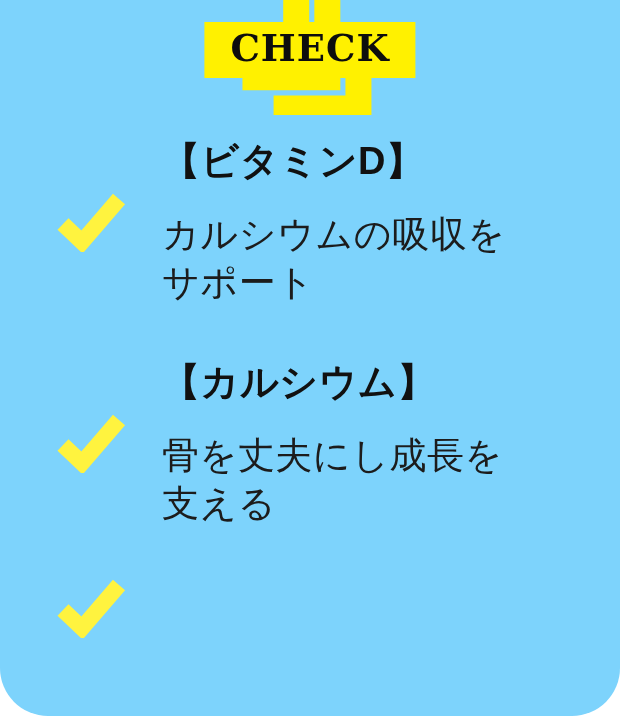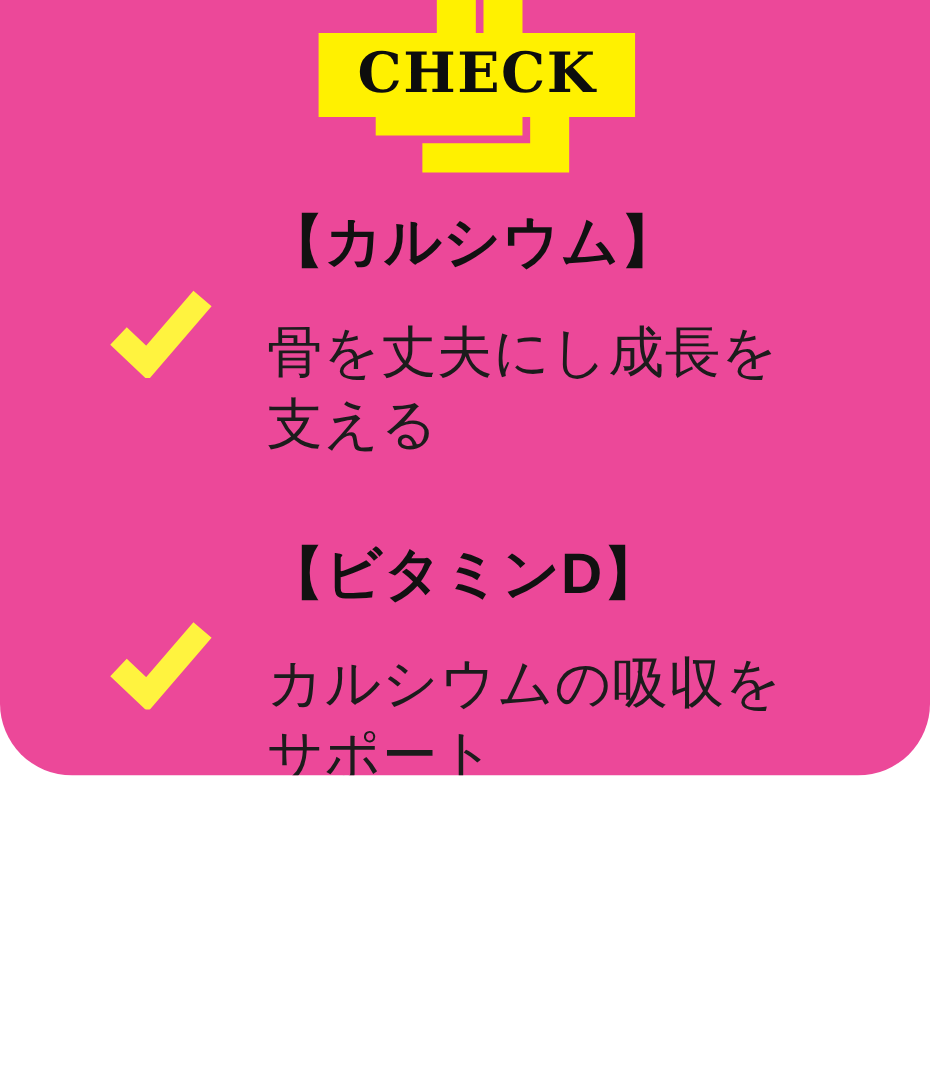--- a/index.html
+++ b/index.html
@@ -5,25 +5,24 @@
   * { box-sizing: border-box; }
   html, body {
     margin: 0;
     padding: 0;
     background: #ffffff;
     font-family: "Liberation Sans", "DejaVu Sans", sans-serif;
   }
   .page {
     position: relative;
     width: 620px;
-    height: 517px;
-    background: #ec4899;
+    height: 716px;
+    background: #7dd3fc;
     border-radius: 0 0 48px 48px;
     overflow: hidden;
-    padding-left: 16px;
   }
 
   
   .header {
     position: relative;
     height: 118px;
   }
   .chevrons {
     position: absolute;
     left: 50%;
@@ -94,37 +93,37 @@
     </div>
   </div>
 
   <div class="checklist">
 
     <div class="item">
       <svg class="check" width="70" height="60" viewBox="0 0 70 60">
         <polyline points="7,32 26,50 63,7" fill="none" stroke-width="16" stroke-linecap="butt" stroke="#FFF33F"></polyline>
       </svg>
       <div class="item-text">
-        <div class="item-title">【カルシウム】</div>
+        <div class="item-title">【ビタミンD】</div>
         <div class="item-body">
-          <div>骨を丈夫にし成長を</div>
-          <div>支える</div>
+          <div>カルシウムの吸収を</div>
+          <div>サポート</div>
         </div>
       </div>
     </div>
 
     <div class="item">
       <svg class="check" width="70" height="60" viewBox="0 0 70 60">
         <polyline points="7,32 26,50 63,7" fill="none" stroke-width="16" stroke-linecap="butt" stroke="#FFF33F"></polyline>
       </svg>
       <div class="item-text">
-        <div class="item-title">【ビタミンD】</div>
+        <div class="item-title">【カルシウム】</div>
         <div class="item-body">
-          <div>カルシウムの吸収を</div>
-          <div>サポート</div>
+          <div>骨を丈夫にし成長を</div>
+          <div>支える</div>
         </div>
       </div>
     </div>
 
     <div class="item">
       <svg class="check" width="70" height="60" viewBox="0 0 70 60">
         <polyline points="7,32 26,50 63,7" fill="none" stroke-width="16" stroke-linecap="butt" stroke="#FFF33F"></polyline>
       </svg>
     </div>
 

